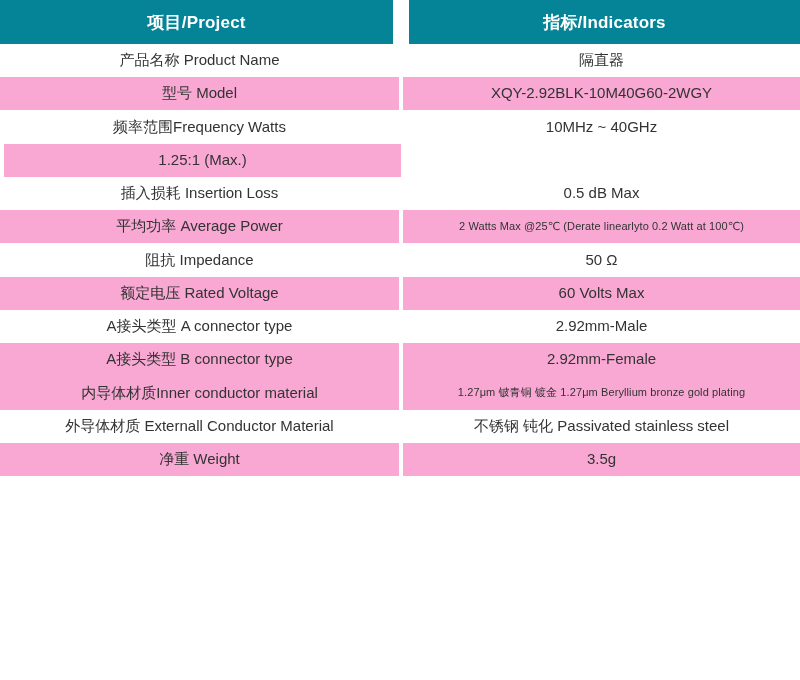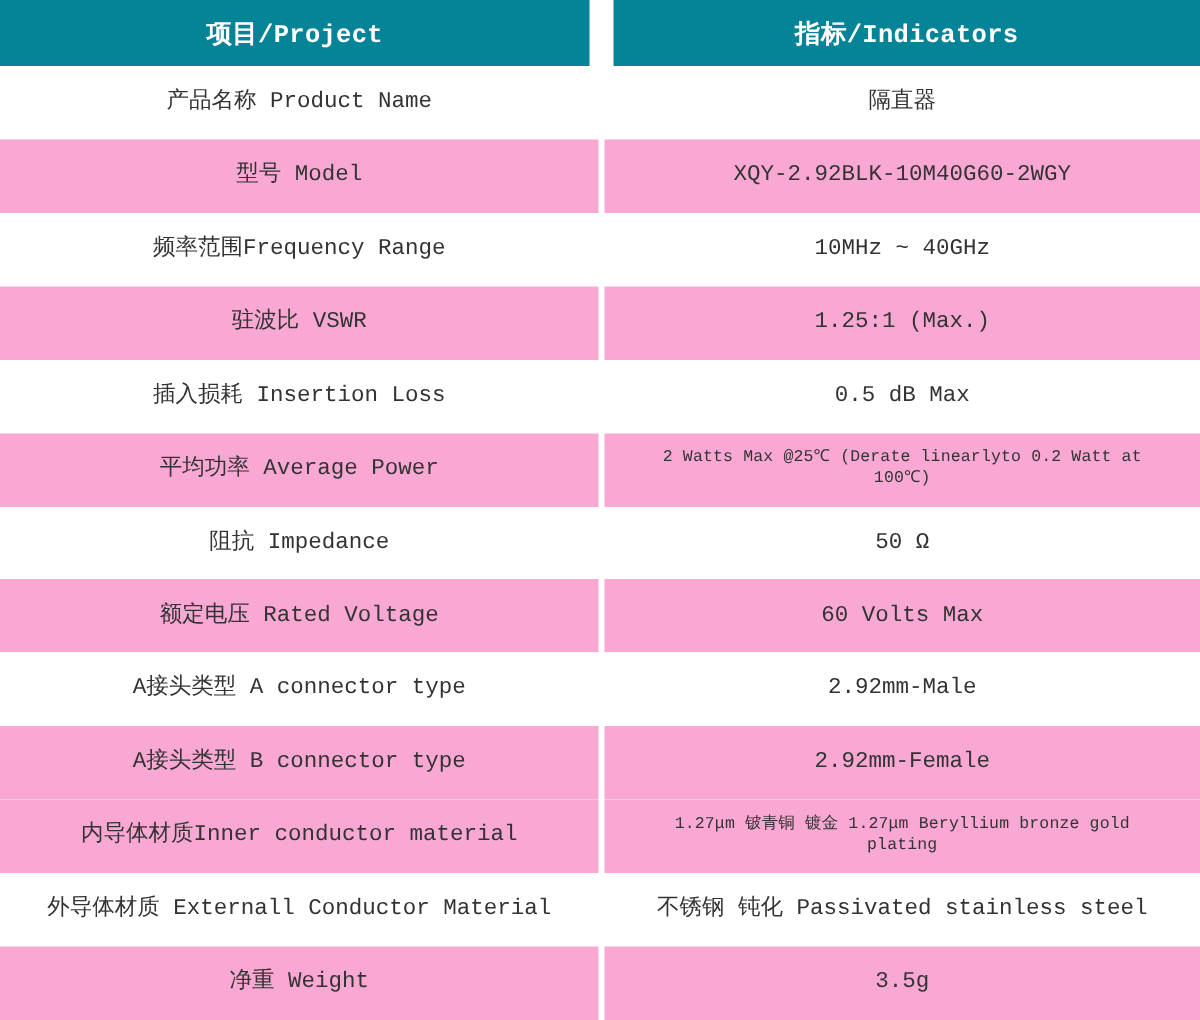--- a/index.html
+++ b/index.html
@@ -11,25 +11,24 @@
     width: 800px;
     height: 680px;
     overflow: hidden;
     background: #ffffff;
     font-family: "Liberation Sans", "DejaVu Sans", sans-serif;
     -webkit-font-smoothing: antialiased;
   }
 
   .spec-table {
     width: 800px;
-    height: 680px;
+    height: 476px;
     display: flex;
     flex-direction: column;
     box-sizing: border-box;
-    font-family: Liberation Mono, monospace;
   }
 
   
   .spec-header {
     display: flex;
     height: 44px;
     flex: 0 0 44px;
     background: #ffffff;
   }
   .spec-header .cell {
@@ -93,25 +92,24 @@
   <div class="spec-body" id="spec-body">
       <div class="spec-row plain">
         <div class="cell cell-label">产品名称 Product Name</div>
         <div class="cell cell-value">隔直器</div>
       </div>
       <div class="spec-row tinted">
         <div class="cell cell-label">型号 Model</div>
         <div class="cell cell-value">XQY-2.92BLK-10M40G60-2WGY</div>
       </div>
       <div class="spec-row plain">
-        <div class="cell cell-label">频率范围Frequency Range</div>
+        <div class="cell cell-label">频率范围Frequency Watts</div>
         <div class="cell cell-value">10MHz ~ 40GHz</div>
       </div>
       <div class="spec-row tinted">
-        <div class="cell cell-label">驻波比 VSWR</div>
         <div class="cell cell-value">1.25:1 (Max.)</div>
       </div>
       <div class="spec-row plain">
         <div class="cell cell-label">插入损耗 Insertion Loss</div>
         <div class="cell cell-value">0.5 dB Max</div>
       </div>
       <div class="spec-row tinted">
         <div class="cell cell-label">平均功率 Average Power</div>
         <div class="cell cell-value small">2 Watts Max @25℃ (Derate linearlyto 0.2 Watt at 100℃)</div>
       </div>

